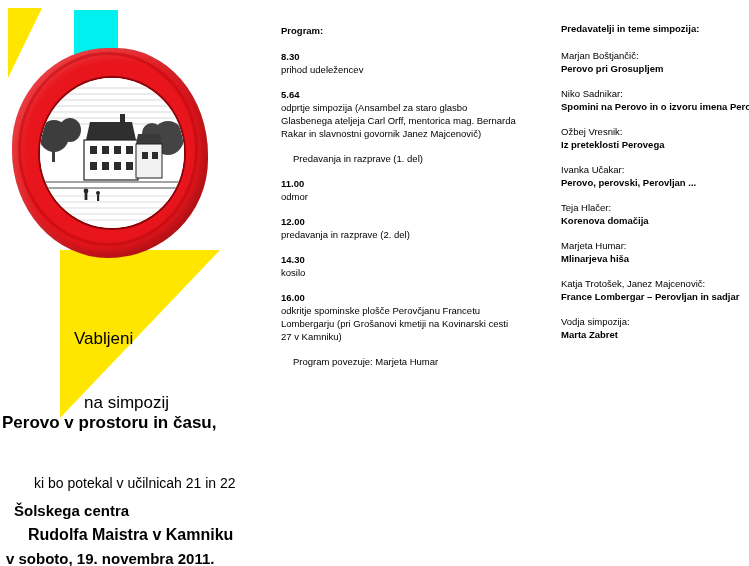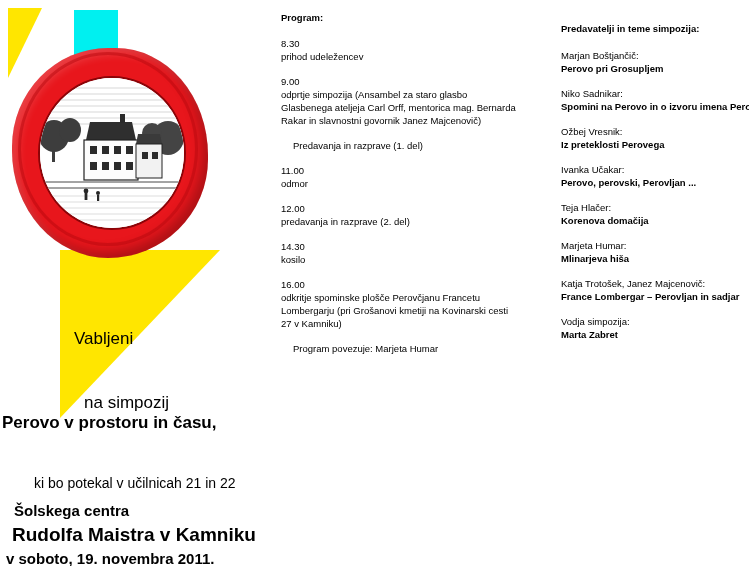--- a/index.html
+++ b/index.html
@@ -143,51 +143,51 @@
   }
   #sub2 {
     position: absolute;
     left: 14px;
     top: 180px;
     font-size: 15px;
     font-weight: bold;
   }
   #sub3 {
     position: absolute;
-    left: 12px;
+    left: 28px;
     top: 204px;
-    font-size: 19px;
+    font-size: 16px;
     font-weight: bold;
   }
   #sub4 {
     position: absolute;
     left: 6px;
     top: 228px;
     font-size: 15px;
     font-weight: bold;
   }
 
   
   #program-col {
     position: absolute;
     left: 281px;
-    top: 11px;
+    top: 24px;
     width: 235px;
     font-size: 9.5px;
     line-height: 13px;
   }
   #program-col .heading {
     font-weight: bold;
     margin-bottom: 13px;
   }
   .prog-item {
     margin-bottom: 12px;
   }
   .prog-time {
-    font-weight: normal;
+    font-weight: bold;
   }
   .prog-desc {
     font-weight: normal;
   }
   .prog-plain {
     margin-bottom: 12px;
     padding-left: 12px;
   }
 
   
@@ -310,21 +310,21 @@
 
 <div id="program-col">
   <div class="heading">Program:</div>
 
   <div class="prog-item">
     <div class="prog-time">8.30</div>
     <div class="prog-desc">prihod udeležencev</div>
   </div>
 
   <div class="prog-item">
-    <div class="prog-time">9.00</div>
+    <div class="prog-time">5.64</div>
     <div class="prog-desc">odprtje simpozija (Ansambel za staro glasbo Glasbenega ateljeja Carl Orff, mentorica mag. Bernarda Rakar in slavnostni govornik Janez Majcenovič)</div>
   </div>
 
   <div class="prog-plain">Predavanja in razprave (1. del)</div>
 
   <div class="prog-item">
     <div class="prog-time">11.00</div>
     <div class="prog-desc">odmor</div>
   </div>
 

